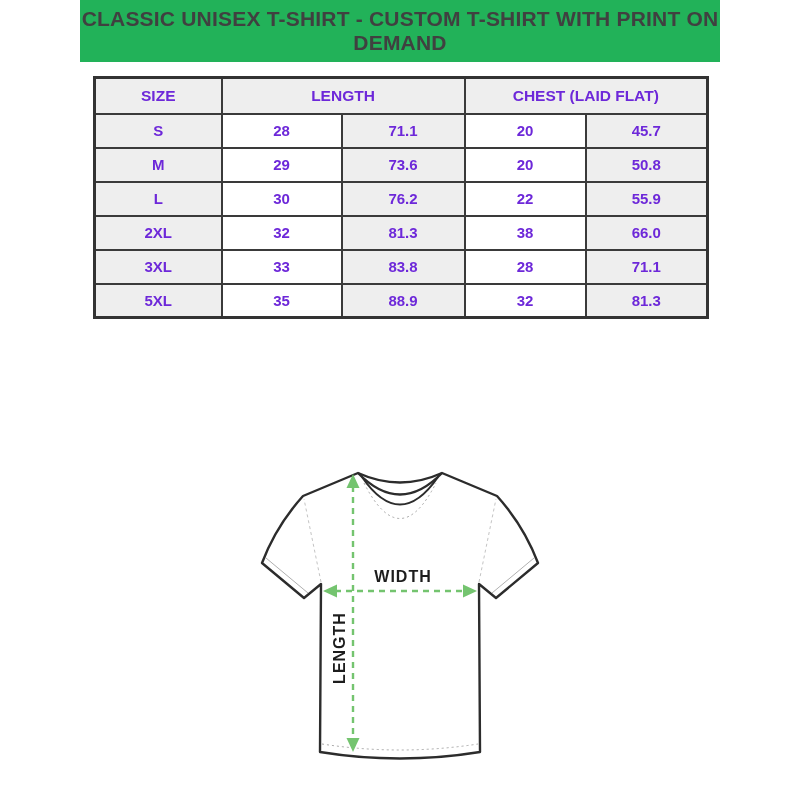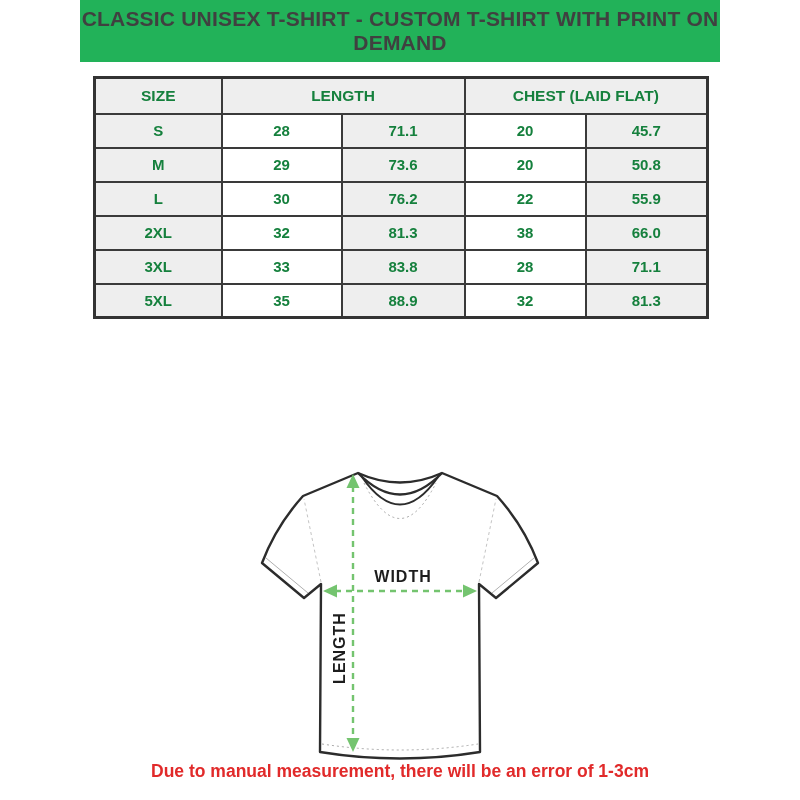--- a/index.html
+++ b/index.html
@@ -40,21 +40,21 @@
     table-layout: fixed;
     width: 613px;
     border: 3px solid #333333;
   }
   table.size-table th,
   table.size-table td {
     border: 2px solid #3a3a3a;
     text-align: center;
     vertical-align: middle;
     font-weight: 700;
-    color: #15803d;
+    color: #6d28d9;
   }
   table.size-table th {
     height: 36px;
     background: #eeeeee;
     font-size: 15.5px;
   }
   table.size-table td {
     height: 34px;
     font-size: 15px;
   }
@@ -181,15 +181,14 @@
         <line x1="95" y1="139" x2="225" y2="139" stroke="#74c46f" stroke-width="2.4" stroke-dasharray="6,5"></line>
         <polygon points="83,139 97,132.5 97,145.5" fill="#74c46f"></polygon>
         <polygon points="237,139 223,132.5 223,145.5" fill="#74c46f"></polygon>
       </g>
 
       <text x="163" y="130" text-anchor="middle" font-family="Liberation Sans, sans-serif" font-size="16" font-weight="bold" letter-spacing="1" fill="#1d1d1d">WIDTH</text>
       <text x="99" y="202" text-anchor="middle" transform="rotate(-90 99 196)" font-family="Liberation Sans, sans-serif" font-size="16" font-weight="bold" letter-spacing="1" fill="#1d1d1d">LENGTH</text>
     </svg>
   </div>
 
-  <div class="note">Due to manual measurement, there will be an error of 1-3cm</div>
 
 </div>
 
 </body></html>

